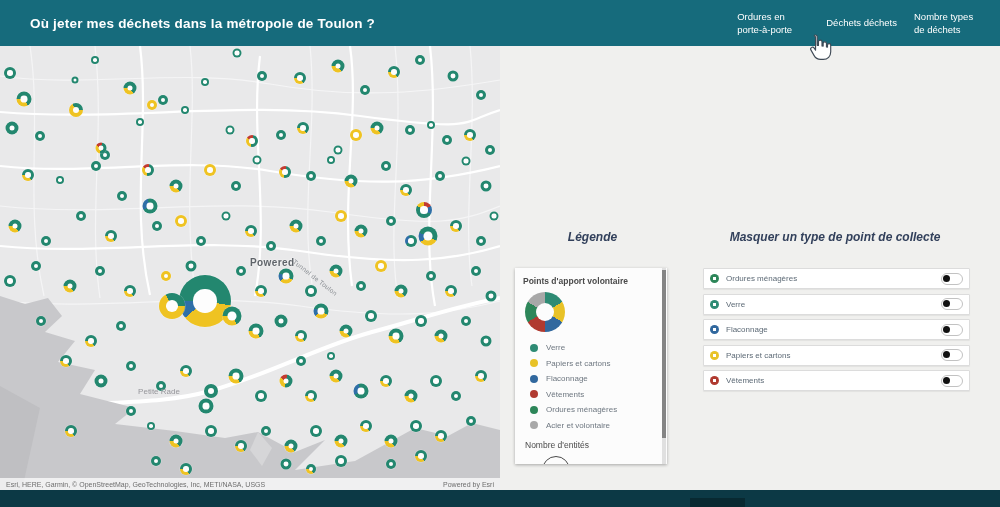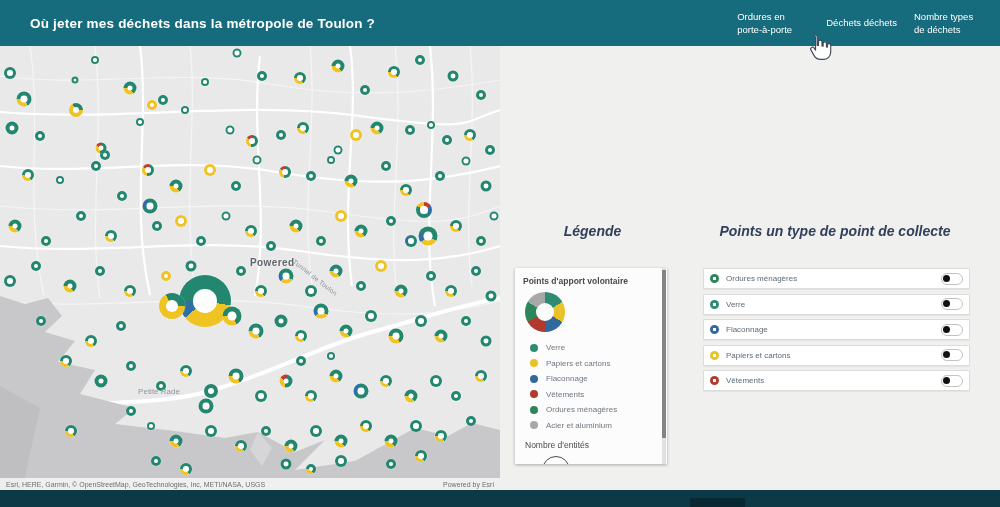--- a/index.html
+++ b/index.html
@@ -35,21 +35,21 @@
   .search-btn{width:17px;height:16px;border:none;background:#2a6ebb;display:flex;align-items:center;
               justify-content:center;cursor:pointer;padding:0;}
   .attr{position:absolute;left:0;bottom:0;width:100%;height:12px;background:rgba(255,255,255,.72);
         font-size:7px;color:#6d6d6d;display:flex;justify-content:space-between;align-items:center;
         padding:0 6px;box-sizing:border-box;}
 
   
   .panel{position:absolute;left:500px;top:46px;width:500px;height:444px;background:#f0f0ee;}
   .intro{position:absolute;left:17px;top:10px;width:468px;margin:0;font-size:10.5px;font-style:italic;
          color:#3d4b63;line-height:1.55;text-align:justify;}
-  .sec-title{position:absolute;top:177px;font-size:14px;font-style:italic;font-weight:bold;color:#32405b;text-align:center;}
+  .sec-title{position:absolute;top:184px;font-size:12px;font-style:italic;font-weight:bold;color:#32405b;text-align:center;}
   .legend-title{left:20px;width:145px;}
   .toggles-title{left:190px;width:290px;}
 
   .legend-card{position:absolute;left:15px;top:222px;width:152px;height:196px;background:#fcfcfc;
                box-shadow:0 1px 3px rgba(0,0,0,.3);overflow:hidden;}
   .legend-card-title{position:absolute;left:8px;top:8px;font-size:8.5px;font-weight:bold;color:#4a4a4a;}
   .legend-donut{position:absolute;left:10px;top:24px;width:40px;height:40px;border-radius:50%;}
   .legend-donut .hole{position:absolute;left:27%;top:27%;width:46%;height:46%;border-radius:50%;background:#fcfcfc;}
   .legend-items{position:absolute;left:15px;top:72px;}
   .lg-row{display:flex;align-items:center;height:15.5px;}
@@ -594,21 +594,21 @@
 
     <div class="attr">
       <span>Esri, HERE, Garmin, © OpenStreetMap, GeoTechnologies, Inc, METI/NASA, USGS</span>
       <span>Powered by Esri</span>
     </div>
   </div>
 
   <div class="panel">
 
     <div class="sec-title legend-title">Légende</div>
-    <div class="sec-title toggles-title">Points un type de point de collecte</div>
+    <div class="sec-title toggles-title">Masquer un type de point de collecte</div>
 
     <div class="legend-card">
       <div class="legend-card-title">Points d'apport volontaire</div>
       <div class="legend-donut" style="background: conic-gradient(rgb(46, 139, 116) 0deg, rgb(46, 139, 116) 60deg, rgb(232, 194, 39) 60deg, rgb(232, 194, 39) 120deg, rgb(49, 104, 158) 120deg, rgb(49, 104, 158) 180deg, rgb(176, 58, 48) 180deg, rgb(176, 58, 48) 240deg, rgb(45, 134, 89) 240deg, rgb(45, 134, 89) 300deg, rgb(168, 168, 168) 300deg, rgb(168, 168, 168) 360deg);">
           <div class="hole"></div>
         </div>
       <div class="legend-items">
           <div class="lg-row">
             <span class="lg-dot" style="background: rgb(46, 139, 116);"></span>
             <span class="lg-label">Verre</span>
@@ -624,21 +624,21 @@
           <div class="lg-row">
             <span class="lg-dot" style="background: rgb(176, 58, 48);"></span>
             <span class="lg-label">Vêtements</span>
           </div>
           <div class="lg-row">
             <span class="lg-dot" style="background: rgb(45, 134, 89);"></span>
             <span class="lg-label">Ordures ménagères</span>
           </div>
           <div class="lg-row">
             <span class="lg-dot" style="background: rgb(168, 168, 168);"></span>
-            <span class="lg-label">Acier et aluminium</span>
+            <span class="lg-label">Acier et volontaire</span>
           </div>
         </div>
       <div class="count-label">Nombre d'entités</div>
       <div class="count-circle"></div>
       <div class="lg-scroll">
           <div class="thumb"></div>
         </div>
     </div>
 
     <div class="toggles">

